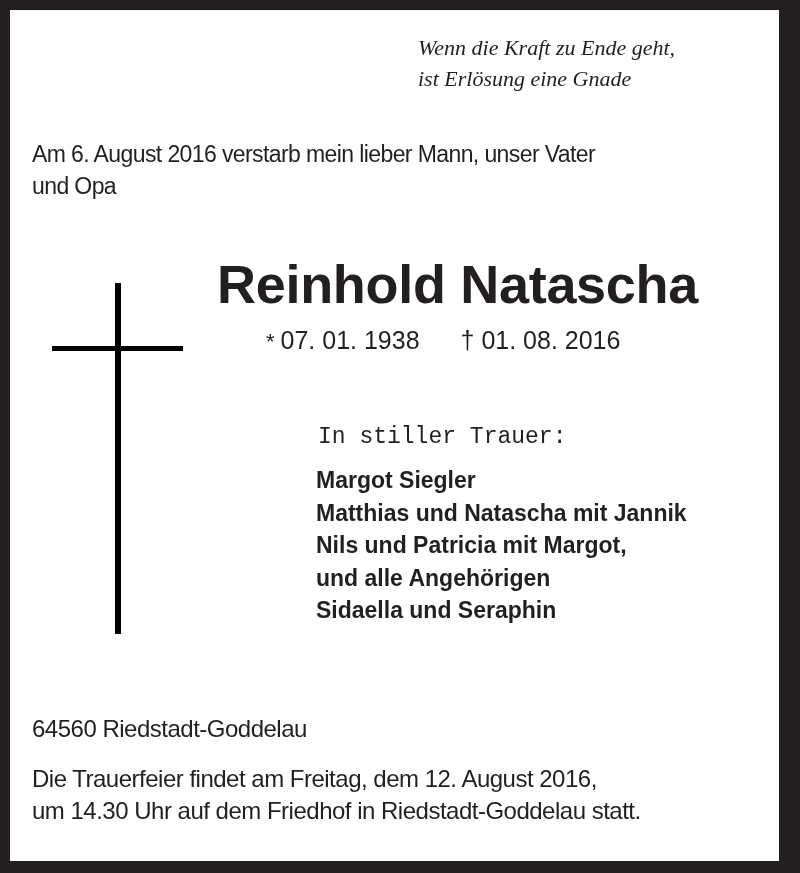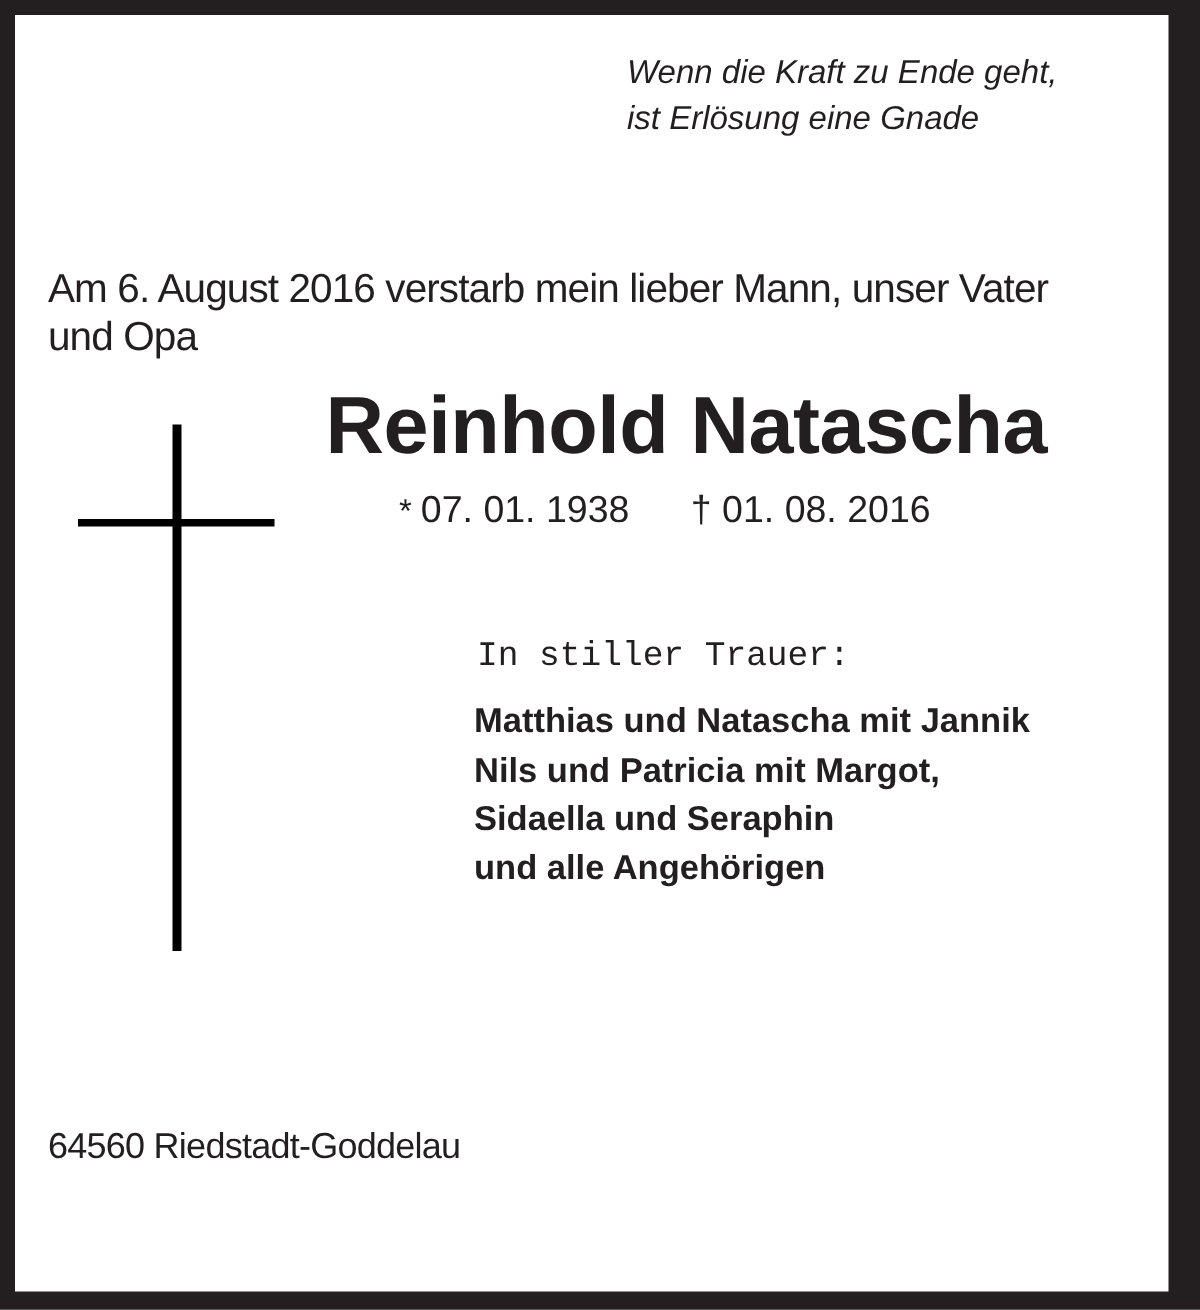--- a/index.html
+++ b/index.html
@@ -6,24 +6,24 @@
     body { width: 800px; height: 873px; position: relative; overflow: hidden; }
     .page {
       position: absolute; left: 10px; top: 10px; width: 769px; height: 851px;
       background: #ffffff; color: #231f20;
       font-family: "Liberation Sans", sans-serif;
     }
     .motto {
       position: absolute; left: 408px; top: 22px;
       font-style: italic; font-size: 22px; line-height: 31px; color: #231f20;
     }
-    .motto div { white-space: nowrap; }
+    .motto div { white-space: nowrap; font-family: Liberation Serif, serif; }
     .intro {
       position: absolute; left: 22px; top: 128px; width: 740px;
-      font-size: 27px; line-height: 32px; letter-spacing: -0.6px; margin-top: 38px;
+      font-size: 23px; line-height: 32px; letter-spacing: -0.6px;
     }
     .intro div { white-space: nowrap; }
     .name {
       position: absolute; left: 207px; top: 244px;
       font-weight: bold; font-size: 54px; line-height: 60px; letter-spacing: -0.3px; white-space: nowrap;
     }
     .dates {
       position: absolute; left: 256px; top: 314px;
       font-size: 25px; line-height: 32px; white-space: nowrap;
     }
@@ -35,21 +35,21 @@
       position: absolute; left: 308px; top: 411px;
       font-size: 23px; line-height: 32px; white-space: nowrap; font-family: Liberation Mono, monospace;
     }
     .mourners {
       position: absolute; left: 306px; top: 454px;
       font-weight: bold; font-size: 23px; line-height: 32.5px;
     }
     .mourners div { white-space: nowrap; }
     .address {
       position: absolute; left: 22px; top: 703px;
-      font-size: 24px; line-height: 32px; letter-spacing: -0.5px; white-space: nowrap; margin-top: 36px;
+      font-size: 24px; line-height: 32px; letter-spacing: -0.5px; white-space: nowrap;
     }
     .funeral {
       position: absolute; left: 22px; top: 753px;
       font-size: 24px; line-height: 32px; letter-spacing: -0.5px;
     }
     .funeral div { white-space: nowrap; }
   </style>
 </head>
 <body>
 
@@ -72,22 +72,27 @@
 
   <div class="dates">
     <span class="born-mark">*</span><span>07. 01. 1938</span>
     <span class="died">†</span>
     <span>01. 08. 2016</span>
   </div>
 
   <div class="mourn-label">In stiller Trauer:</div>
 
   <div class="mourners">
+    <div>Margot Siegler</div>
     <div>Matthias und Natascha mit Jannik</div>
     <div>Nils und Patricia mit Margot,</div>
+    <div>und alle Angehörigen</div>
     <div>Sidaella und Seraphin</div>
-    <div>und alle Angehörigen</div>
   </div>
 
   <div class="address">64560 Riedstadt-Goddelau</div>
 
+  <div class="funeral">
+    <div>Die Trauerfeier findet am Freitag, dem 12. August 2016,</div>
+    <div>um 14.30 Uhr auf dem Friedhof in Riedstadt-Goddelau statt.</div>
+  </div>
 
 </div>
 
 </body></html>

